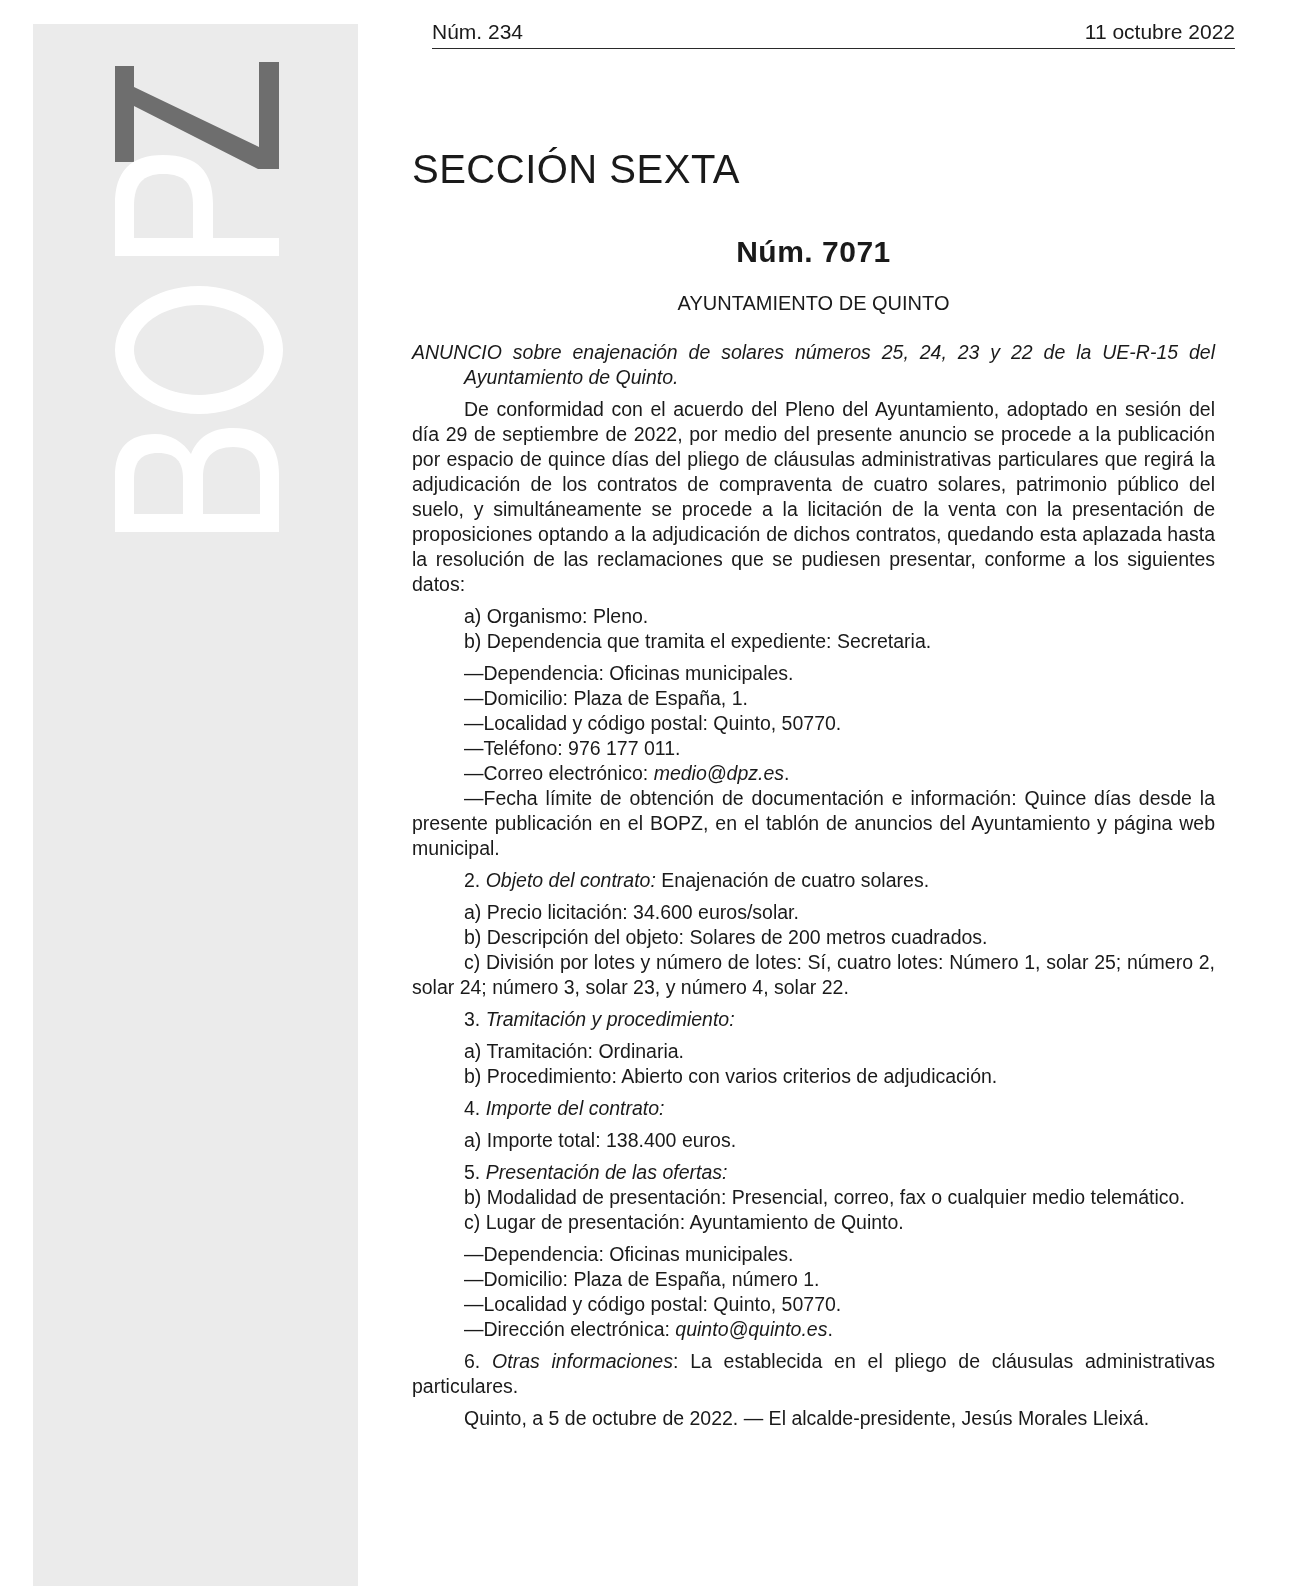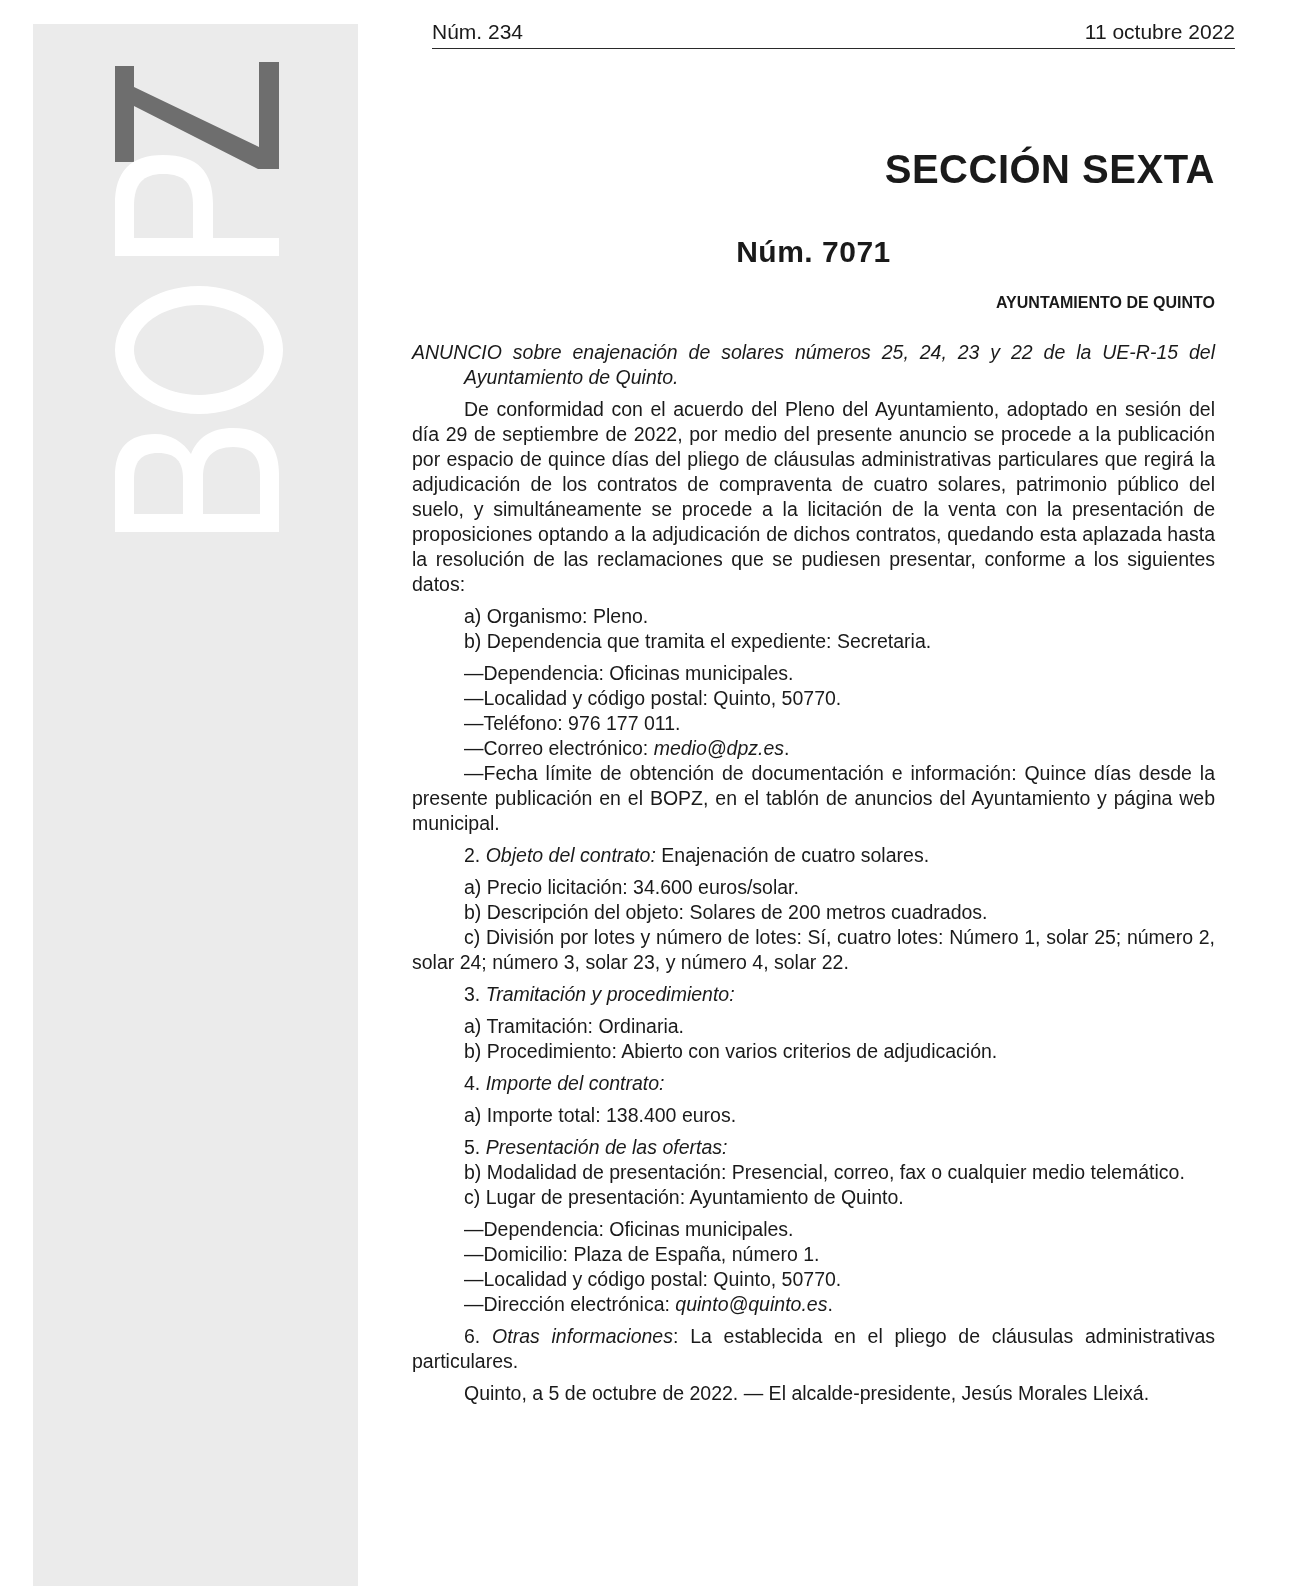--- a/index.html
+++ b/index.html
@@ -6,23 +6,23 @@
     body { width: 1290px; height: 1586px; position: relative; overflow: hidden;
            font-family: "Liberation Sans", sans-serif; color: #1a1a1a; }
     .sidebar { position: absolute; left: 33px; top: 24px; width: 325px; height: 1562px; background: #ebebeb; }
     .logo { position: absolute; left: 0; top: 0; width: 325px; height: 640px; }
     .logo svg { display: block; }
     .header { position: absolute; left: 432px; top: 18px; width: 803px; height: 30px;
               border-bottom: 1.5px solid #2a2a2a; font-size: 21px; }
     .header .num { position: absolute; left: 0; top: 2px; }
     .header .date { position: absolute; right: 0; top: 2px; }
     .content { position: absolute; left: 412px; top: 130px; width: 803px; font-size: 19.5px; line-height: 25px; }
-    .section-title { text-align: right; font-weight: bold; font-size: 40px; line-height: 50px; margin: 14px 0 12px 0; letter-spacing: 0.5px; }
+    .section-title { text-align: left; font-weight: normal; font-size: 40px; line-height: 50px; margin: 14px 0 12px 0; letter-spacing: 0.5px; }
     .ann-num { text-align: center; font-weight: bold; font-size: 30px; line-height: 32px; margin: 42px 0 0 0; letter-spacing: 0.5px; }
-    .entity { text-align: right; font-weight: bold; font-size: 16px; line-height: 30px; margin: 20px 0 0 0; }
+    .entity { text-align: center; font-weight: normal; font-size: 20px; line-height: 30px; margin: 20px 0 0 0; }
     .summary { font-style: italic; text-align: justify; margin-top: 22px; padding-left: 52px; text-indent: -52px; }
     p { margin: 0; }
     .just { text-align: justify; }
     .ind { text-indent: 52px; }
     .gap { margin-top: 7px; }
     .i { font-style: italic; }
   </style>
 </head>
 <body>
 
@@ -60,20 +60,21 @@
   <div class="section-title">SECCIÓN SEXTA</div>
   <div class="ann-num">Núm. 7071</div>
   <div class="entity">AYUNTAMIENTO DE QUINTO</div>
 
   <p class="summary">ANUNCIO sobre enajenación de solares números 25, 24, 23 y 22 de la UE-R-15 del Ayuntamiento de Quinto.</p>
   <p class="just ind gap">De conformidad con el acuerdo del Pleno del Ayuntamiento, adoptado en sesión del día 29 de septiembre de 2022, por medio del presente anuncio se procede a la publicación por espacio de quince días del pliego de cláusulas administrativas particulares que regirá la adjudicación de los contratos de compraventa de cuatro solares, patrimonio público del suelo, y simultáneamente se procede a la licitación de la venta con la presentación de proposiciones optando a la adjudicación de dichos contratos, quedando esta aplazada hasta la resolución de las reclamaciones que se pudiesen presentar, conforme a los siguientes datos:</p>
 
   <p class="ind gap">a) Organismo: Pleno.</p>
   <p class="ind">b) Dependencia que tramita el expediente: Secretaria.</p>
   <p class="ind gap">—Dependencia: Oficinas municipales.</p>
+  <p class="ind">—Domicilio: Plaza de España, 1.</p>
   <p class="ind">—Localidad y código postal: Quinto, 50770.</p>
   <p class="ind">—Teléfono: 976 177 011.</p>
   <p class="ind"><span>—Correo electrónico: </span><span class="i">medio@dpz.es</span><span>.</span></p>
   <p class="ind just">—Fecha límite de obtención de documentación e información: Quince días desde la presente publicación en el BOPZ, en el tablón de anuncios del Ayuntamiento y página web municipal.</p>
 
   <p class="ind gap"><span>2. </span><span class="i">Objeto del contrato:</span><span> Enajenación de cuatro solares.</span></p>
   <p class="ind gap">a) Precio licitación: 34.600 euros/solar.</p>
   <p class="ind">b) Descripción del objeto: Solares de 200 metros cuadrados.</p>
   <p class="ind just">c) División por lotes y número de lotes: Sí, cuatro lotes: Número 1, solar 25; número 2, solar 24; número 3, solar 23, y número 4, solar 22.</p>
 

